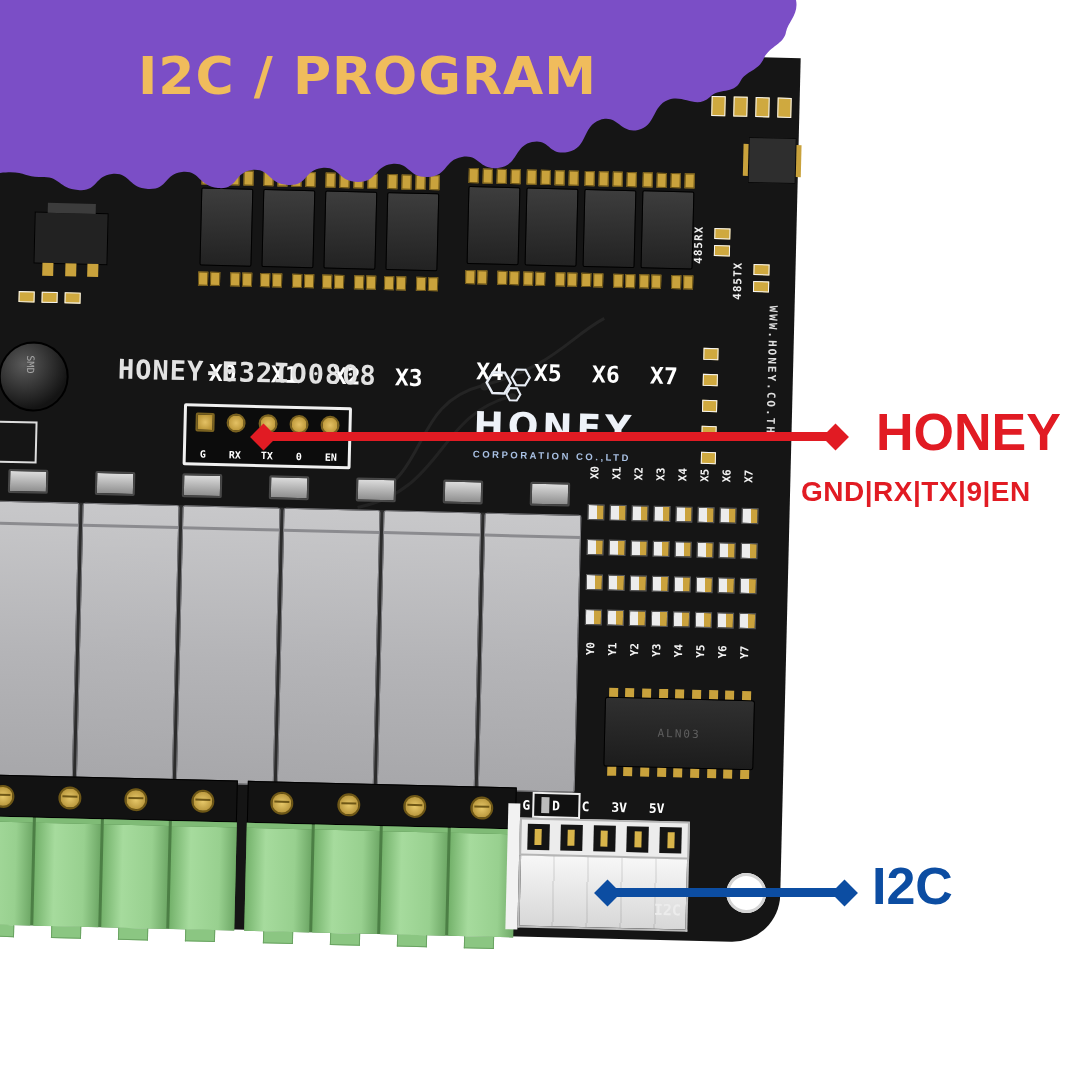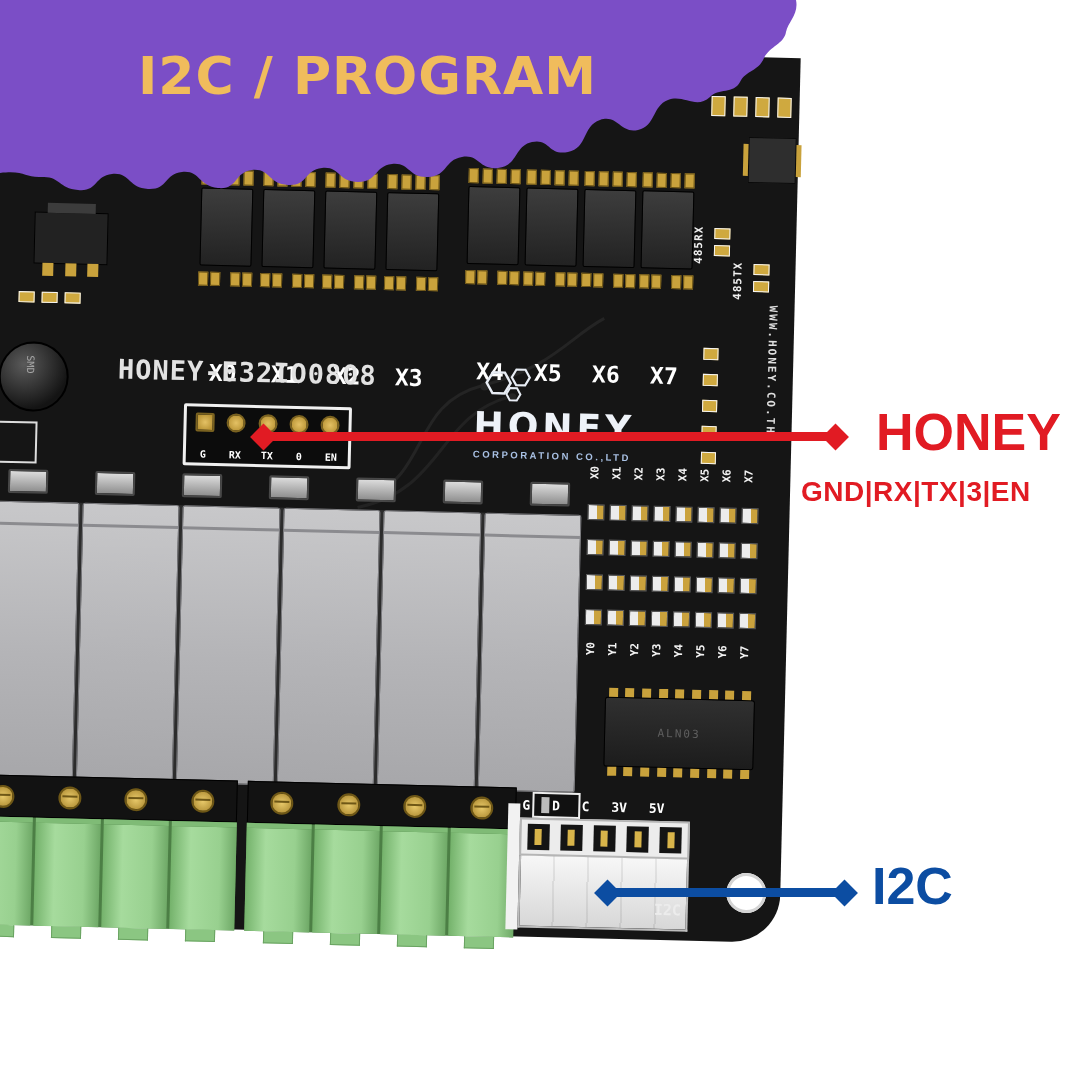--- a/index.html
+++ b/index.html
@@ -618,21 +618,21 @@
       C164,174 168,190 148,189 C128,188 130,172 112,174 C94,176 98,192 78,190
       C58,188 60,176 42,177 C24,178 26,170 0,173 Z"></path>
   </svg>
   <div class="title">I2C / PROGRAM</div>
 
   <div class="pline">
     <i class="dia dl"></i>
     <i class="dia dr"></i>
   </div>
   <div class="pword">HONEY</div>
-  <div class="ppins">GND|RX|TX|3|EN</div>
+  <div class="ppins">GND|RX|TX|9|EN</div>
 
   <div class="iline">
     <i class="dia dl"></i>
     <i class="dia dr"></i>
   </div>
   <div class="iword">I2C</div>
 
 </div>
 
 </body></html>

